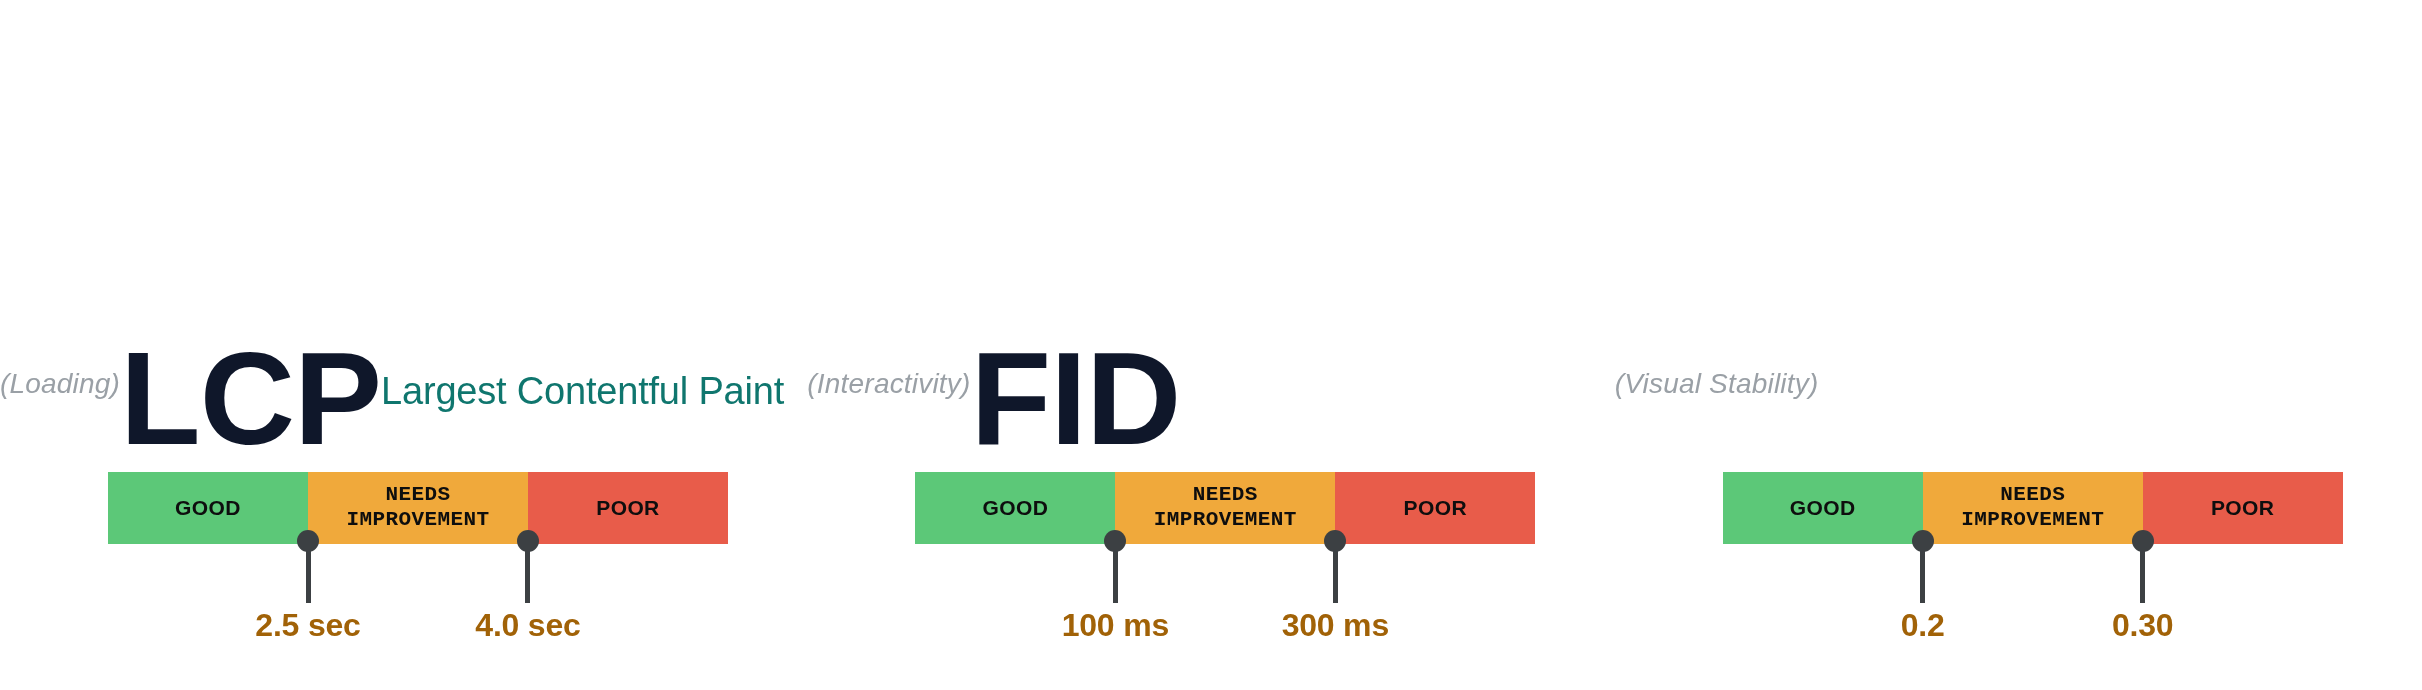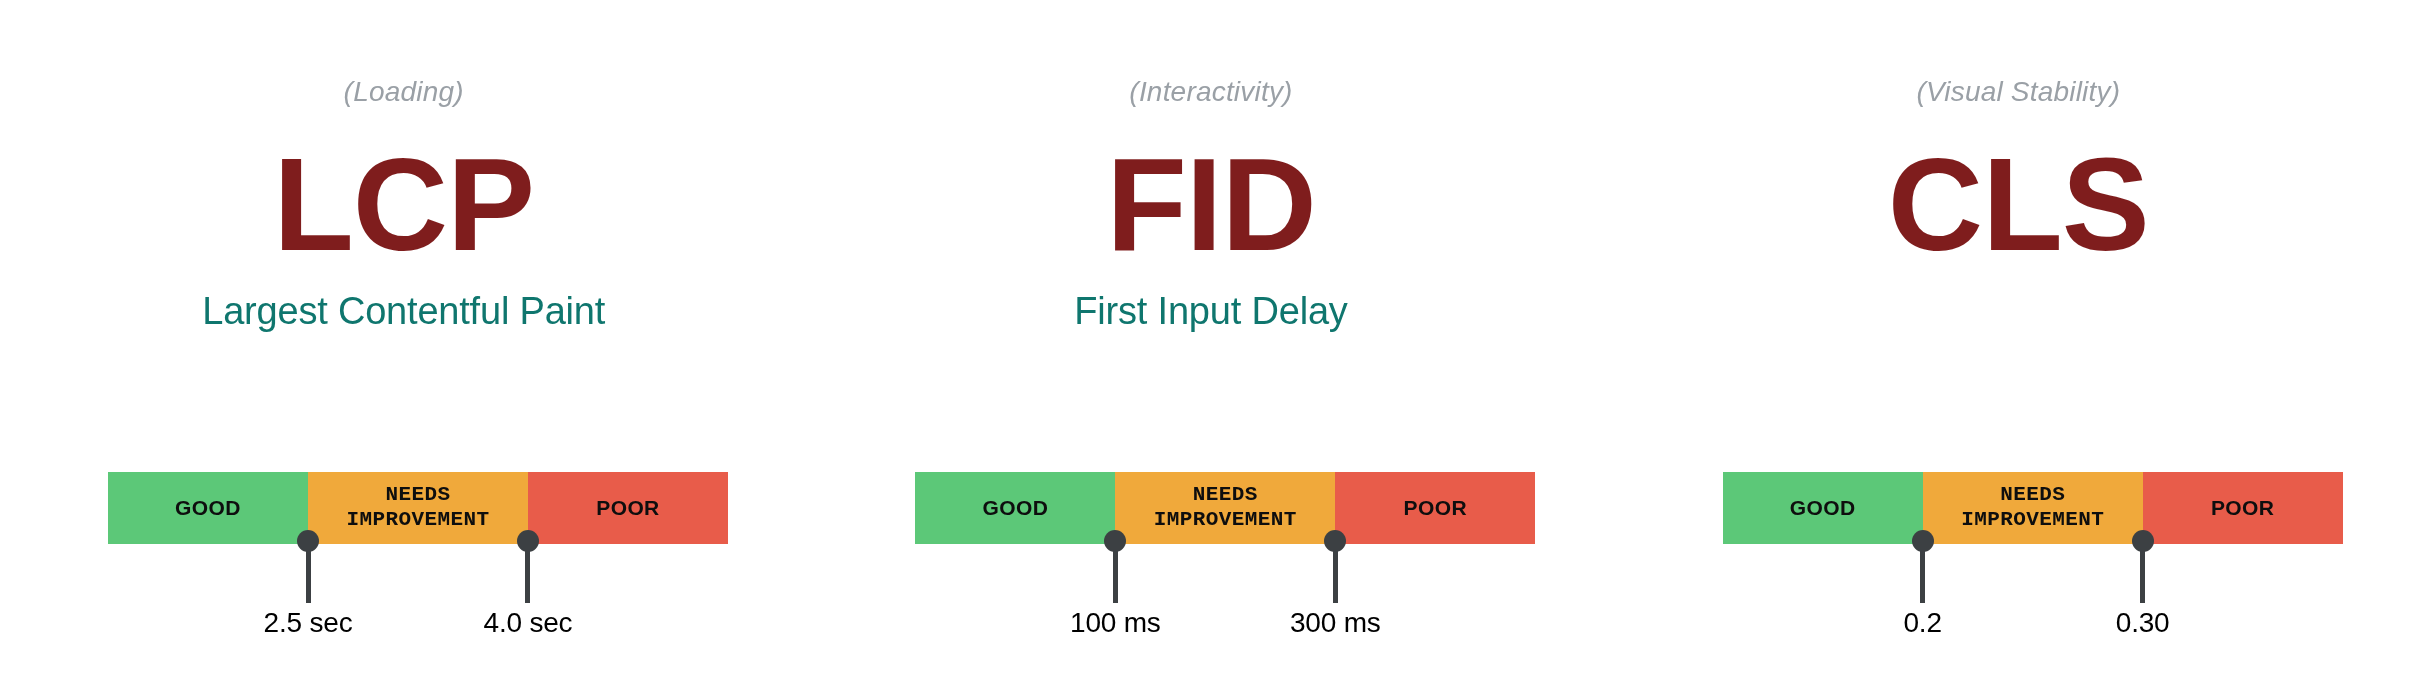--- a/index.html
+++ b/index.html
@@ -21,40 +21,40 @@
     align-items: flex-start;
     justify-content: flex-start;
     background: #ffffff;
   }
 
   .vital-panel {
     width: 807.33px;
     height: 690px;
     position: relative;
     display: flex;
-    flex-direction: column;
+    flex-direction: row;
     align-items: center;
     padding-top: 78px;
   }
 
   .category-label {
     font-size: 28px;
     font-style: italic;
     font-weight: 400;
     color: #9aa0a6;
     letter-spacing: 0.2px;
     line-height: 1;
     text-align: center;
   }
 
   .acronym {
     margin-top: 30px;
     font-size: 132px;
     font-weight: 700;
-    color: #7f1d1d;
+    color: #0f172a;
     letter-spacing: -1px;
     line-height: 1.05;
     text-align: center;
   }
 
   .full-name {
     margin-top: 16px;
     font-size: 38px;
     font-weight: 400;
     color: #0f766e;
@@ -140,23 +140,23 @@
     height: 62px;
     background: #3c4043;
   }
 
   .marker .pin-label {
     position: absolute;
     left: 0;
     top: 78px;
     transform: translateX(-50%);
     white-space: nowrap;
-    font-size: 28px;
-    font-weight: 400;
-    color: #000000;
+    font-size: 32px;
+    font-weight: 700;
+    color: #a16207;
     letter-spacing: -0.2px;
     line-height: 1.1;
   }
 </style>
 </head>
 <body>
 
 <div class="vitals-board">
 
   <section class="vital-panel">
@@ -189,21 +189,20 @@
           <span class="stem"></span>
           <span class="pin-label">4.0 sec</span>
         </div>
       </div>
     </div>
   </section>
 
   <section class="vital-panel">
     <div class="category-label">(Interactivity)</div>
     <div class="acronym">FID</div>
-    <div class="full-name">First Input Delay</div>
 
     <div class="bar-zone">
       <div class="bar-wrap">
         <div class="bar">
           <div class="seg seg-good" style="width: 32.26%; background: rgb(92, 200, 120);">
             <span class="seg-text">GOOD</span>
           </div>
           <div class="seg seg-needs" style="width: 35.48%; background: rgb(240, 169, 59);">
             <span class="seg-text">NEEDS<br>IMPROVEMENT</span>
           </div>
@@ -222,21 +221,20 @@
           <span class="dot"></span>
           <span class="stem"></span>
           <span class="pin-label">300 ms</span>
         </div>
       </div>
     </div>
   </section>
 
   <section class="vital-panel">
     <div class="category-label">(Visual Stability)</div>
-    <div class="acronym">CLS</div>
 
     <div class="bar-zone">
       <div class="bar-wrap">
         <div class="bar">
           <div class="seg seg-good" style="width: 32.26%; background: rgb(92, 200, 120);">
             <span class="seg-text">GOOD</span>
           </div>
           <div class="seg seg-needs" style="width: 35.48%; background: rgb(240, 169, 59);">
             <span class="seg-text">NEEDS<br>IMPROVEMENT</span>
           </div>

